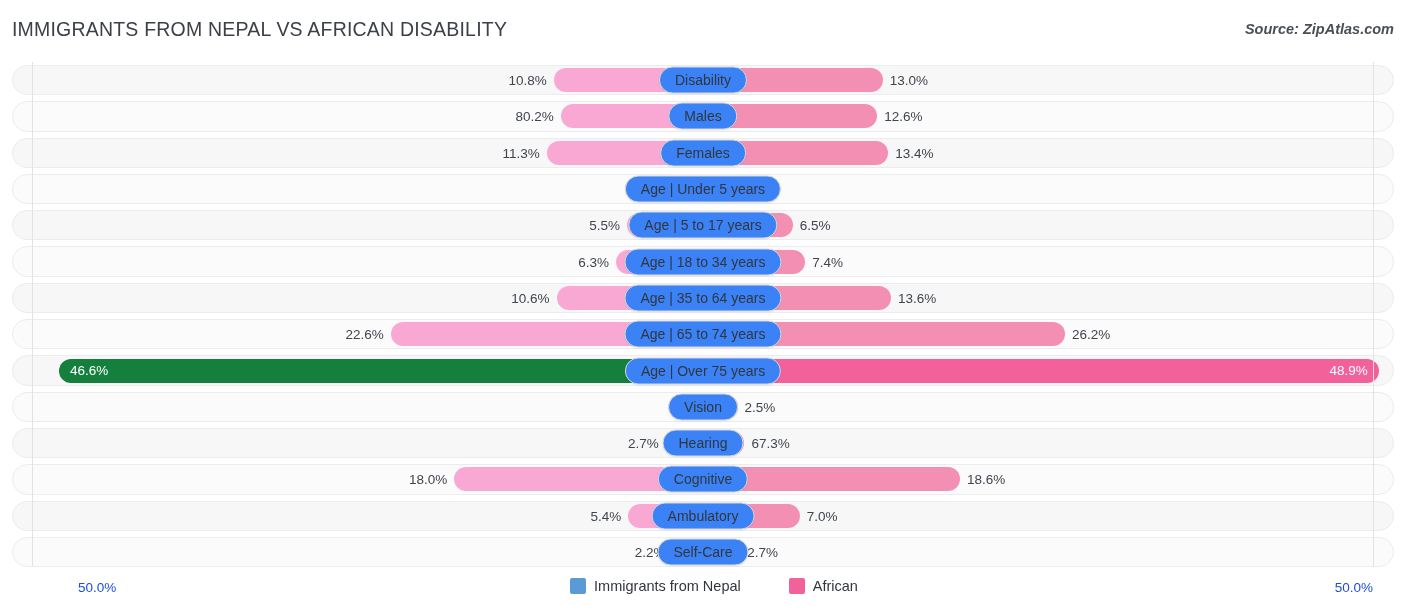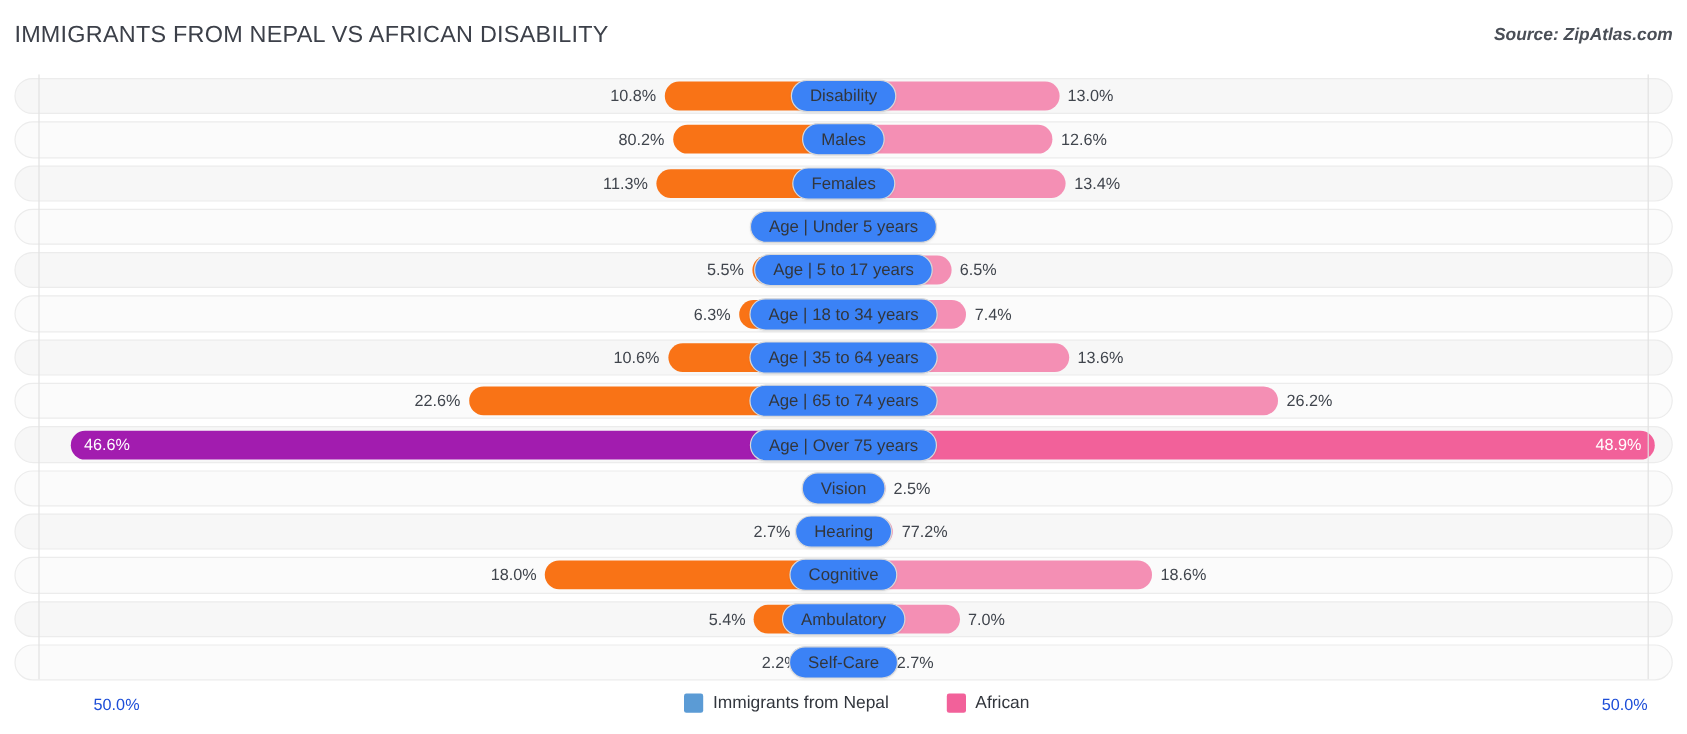--- a/index.html
+++ b/index.html
@@ -100,32 +100,32 @@
   .half.right { right: 0; justify-content: flex-start; }
 
   .bar {
     height: 24px;
     box-sizing: border-box;
     position: relative;
     display: flex;
     align-items: center;
   }
   .bar.left {
-    background: #f97316;
+    background: #f9a8d4;
     border-radius: 12px 0 0 12px;
     justify-content: flex-start;
     padding-left: 11px;
   }
   .bar.right {
     background: #f48fb4;
     border-radius: 0 12px 12px 0;
     justify-content: flex-end;
     padding-right: 11px;
   }
-  .row.highlight .bar.left  { background: #a21caf; }
+  .row.highlight .bar.left  { background: #15803d; }
   .row.highlight .bar.right { background: #f2619a; }
 
   .val {
     position: absolute;
     font-size: 13.5px;
     color: #40454d;
     white-space: nowrap;
     top: 50%;
     transform: translateY(-50%);
   }
@@ -345,21 +345,21 @@
       </div>
       <div class="row">
         <div class="track"></div>
         <div class="half left">
           <div class="bar left" style="width: 5.4%;">
             <span class="val outer-left">2.7%</span>
           </div>
         </div>
         <div class="half right">
           <div class="bar right" style="width: 6%;">
-            <span class="val outer-right">77.2%</span>
+            <span class="val outer-right">67.3%</span>
           </div>
         </div>
         <div class="center-label">Hearing</div>
       </div>
       <div class="row alt">
         <div class="track"></div>
         <div class="half left">
           <div class="bar left" style="width: 36%;">
             <span class="val outer-left">18.0%</span>
           </div>

